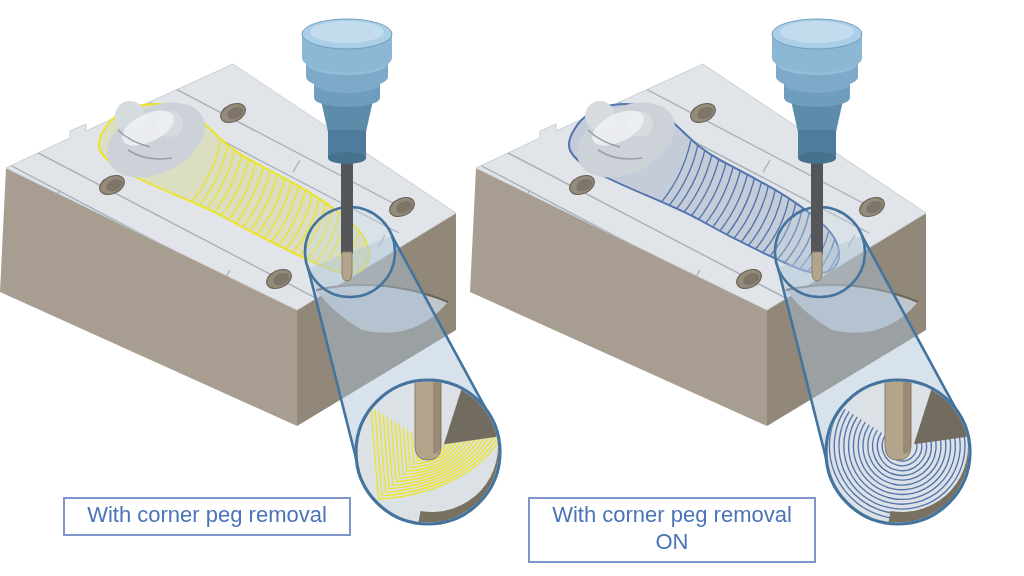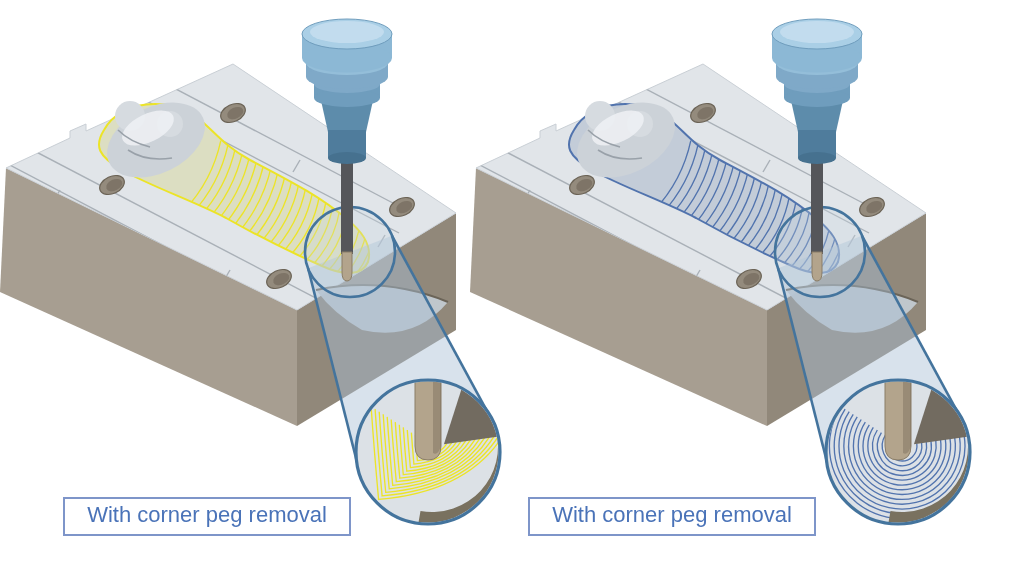--- a/index.html
+++ b/index.html
@@ -340,14 +340,15 @@
       <path class="d-dark" d="M443.9,444.3 L516.2,434.2 A85,85 0 0 0 467.9,369 Z"></path>
       <path class="d-floor" d="M420.5,511 A66,66 0 0 0 495.8,428.9 L543.1,475.8 A115,115 0 0 1 412,559.3 Z"></path>
       <path class="tip" d="M415,381 L415,446 Q415,460 428,460 Q441,460 441,446 L441,381 Z"></path>
       <path class="d-tool-shade" d="M433,381 L433,453 Q438,456 441,446 L441,381 Z"></path>
     </g>
     <circle class="mag mag-thick" cx="428" cy="452" r="72"></circle>
   </g>
 </svg>
 <div class="label-box">
   <div>With corner peg removal</div>
+  <div>ON</div>
 </div>
 </div>
 
 </body></html>

